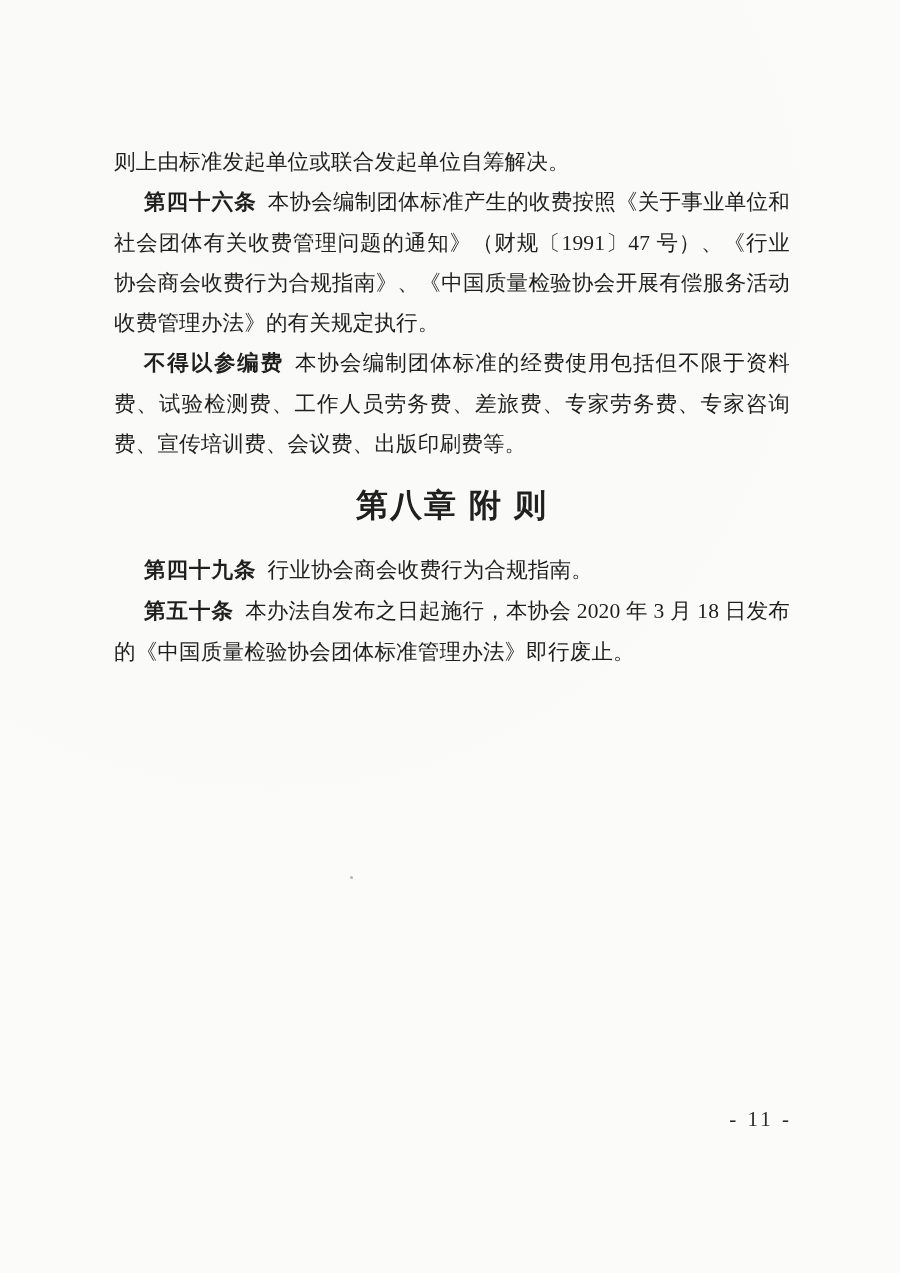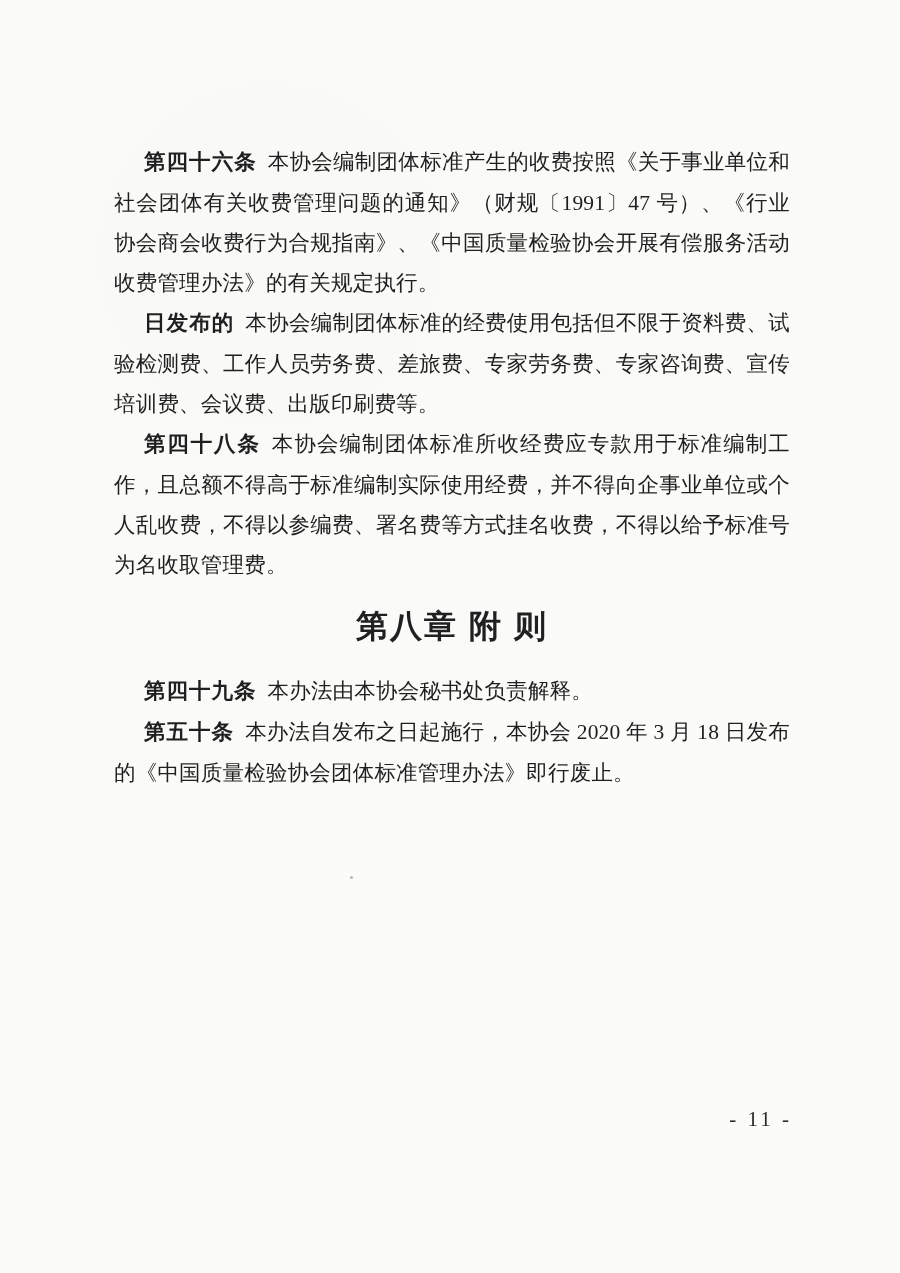--- a/index.html
+++ b/index.html
@@ -73,30 +73,30 @@
     border-radius: 50%;
     background: #b9b5ae;
   }
 </style>
 </head>
 <body>
 
 <div class="page">
   <div class="content">
 
+    <p class="para"><span>则上由标准发起单位或联合发起单位自筹解决。</span></p>
 
     <p class="para indent"><span class="term">第四十六条</span><span>本协会编制团体标准产生的收费按照《关于事业单位和社会团体有关收费管理问题的通知》（财规〔1991〕47 号）、《行业协会商会收费行为合规指南》、《中国质量检验协会开展有偿服务活动收费管理办法》的有关规定执行。</span></p>
 
-    <p class="para indent"><span class="term">日发布的</span><span>本协会编制团体标准的经费使用包括但不限于资料费、试验检测费、工作人员劳务费、差旅费、专家劳务费、专家咨询费、宣传培训费、会议费、出版印刷费等。</span></p>
+    <p class="para indent"><span class="term">不得以参编费</span><span>本协会编制团体标准的经费使用包括但不限于资料费、试验检测费、工作人员劳务费、差旅费、专家劳务费、专家咨询费、宣传培训费、会议费、出版印刷费等。</span></p>
 
-    <p class="para indent"><span class="term">第四十八条</span><span>本协会编制团体标准所收经费应专款用于标准编制工作，且总额不得高于标准编制实际使用经费，并不得向企事业单位或个人乱收费，不得以参编费、署名费等方式挂名收费，不得以给予标准号为名收取管理费。</span></p>
 
     <h2 class="chapter">第八章 附 则</h2>
 
-    <p class="para indent"><span class="term">第四十九条</span><span>本办法由本协会秘书处负责解释。</span></p>
+    <p class="para indent"><span class="term">第四十九条</span><span>行业协会商会收费行为合规指南。</span></p>
 
     <p class="para indent"><span class="term">第五十条</span><span>本办法自发布之日起施行，本协会 2020 年 3 月 18 日发布的《中国质量检验协会团体标准管理办法》即行废止。</span></p>
 
   </div>
 
   <div class="speck"></div>
 
   <div class="page-number">- 11 -</div>
 </div>
 

